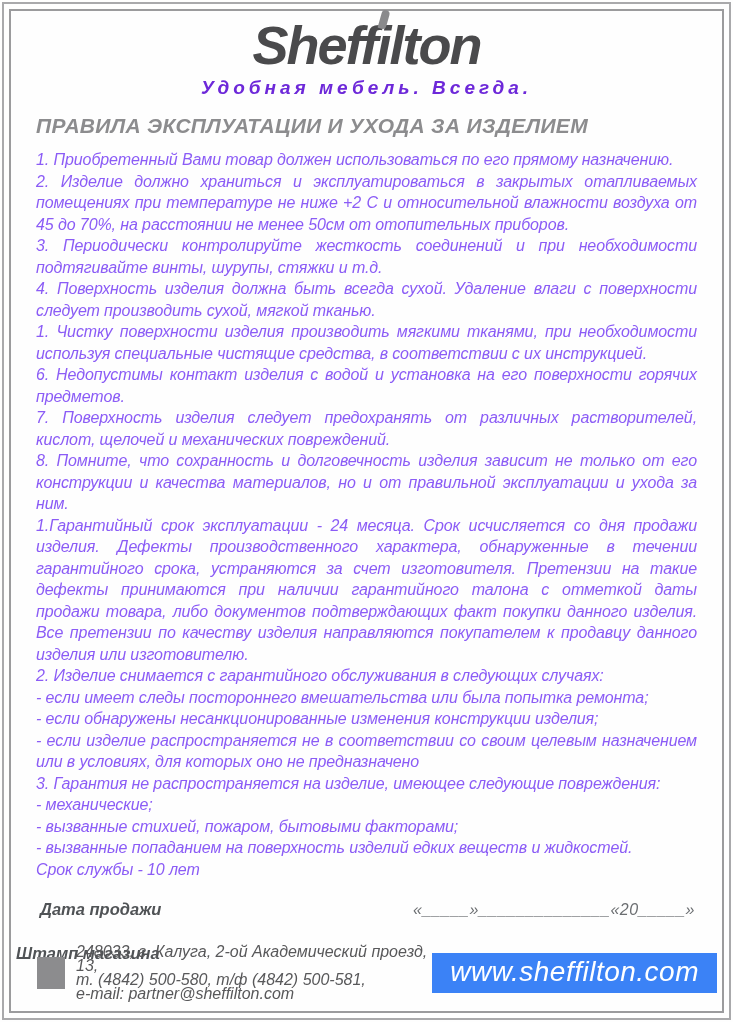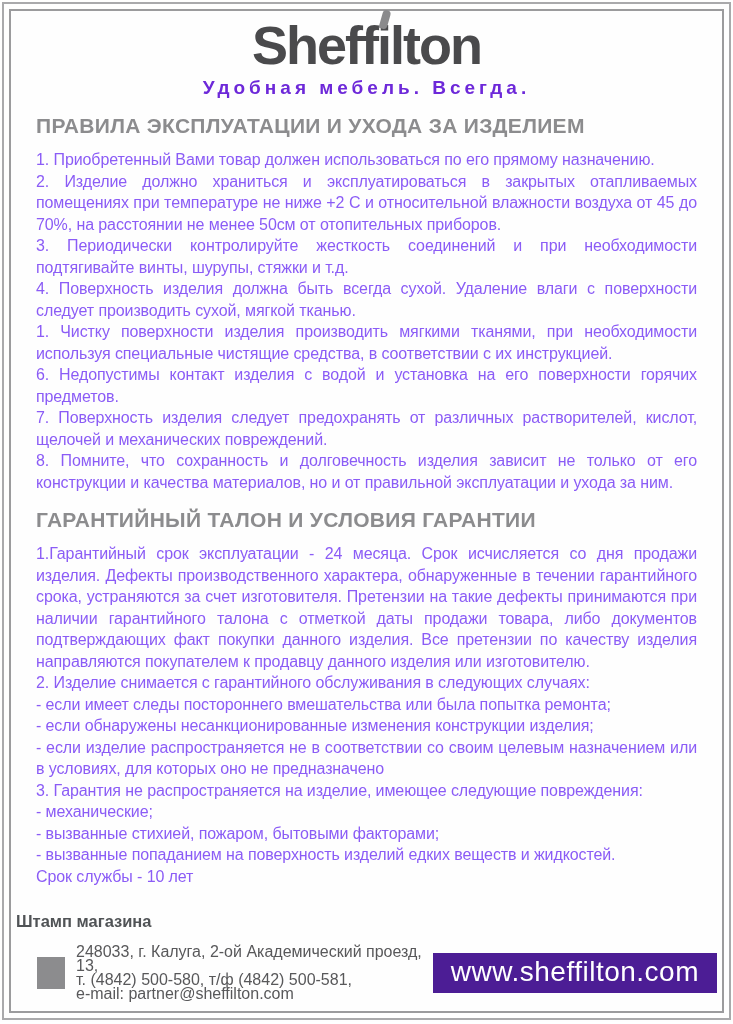--- a/index.html
+++ b/index.html
@@ -4,20 +4,21 @@
 <style>
   html,body { margin:0; padding:0; background:#ffffff; }
   .page {
     position:relative;
     width:733px; height:1022px;
     background:#fefefe;
     font-family:"Liberation Sans", sans-serif;
     color:#54575b;
     overflow:hidden;
     box-sizing:border-box;
+    font-style:italic;
   }
   
   .frame-outer { position:absolute; inset:2px; border:2px solid #a9a9ab; pointer-events:none; }
   .frame-inner { position:absolute; inset:9px; border:2px solid #9b9b9d; pointer-events:none; }
 
   
   .brand { padding-top:16px; text-align:center; }
   .logo-wrap { position:relative; display:inline-block; }
   .logo {
     font-size:54px; font-weight:bold; color:#4a4a4c;
@@ -56,21 +57,21 @@
   .stamp { margin:25px 38px 0 16px; font-size:16.5px; }
 
   footer {
     position:absolute; left:0; right:0; bottom:21px;
     display:flex; align-items:center;
     padding:0 16px 0 37px;
   }
   .sq { width:28px; height:32px; background:#8c8c8e; flex:none; }
   .addr { margin-left:11px; font-size:16px; line-height:14px; color:#58585a; }
   .site {
-    margin-left:auto; background:#4c1d95; color:#ffffff;
+    margin-left:auto; background:#3b82f6; color:#ffffff;
     font-size:28px; line-height:34px; padding:2px 18px 4px;
     letter-spacing:0.5px; font-weight:normal;
   }
 </style>
 </head>
 <body>
 
 <div class="page">
   <div class="frame-outer"></div>
   <div class="frame-inner"></div>
@@ -97,21 +98,20 @@
 
       <p class="para">1. Чистку поверхности изделия производить мягкими тканями, при необходимости используя специальные чистящие средства, в соответствии с их инструкцией.</p>
 
       <p class="para">6. Недопустимы контакт изделия с водой и установка на его поверхности горячих предметов.</p>
 
       <p class="para">7. Поверхность изделия следует предохранять от различных растворителей, кислот, щелочей и механических повреждений.</p>
 
       <p class="para">8. Помните, что сохранность и долговечность изделия зависит не только от его конструкции и качества материалов, но и от правильной эксплуатации и ухода за ним.</p>
     </section>
 
-  <h1 class="section-title">ГАРАНТИЙНЫЙ ТАЛОН И УСЛОВИЯ ГАРАНТИИ</h1>
 
   <section class="paras">
 
       <p class="para">1.Гарантийный срок эксплуатации - 24 месяца. Срок исчисляется со дня продажи изделия. Дефекты производственного характера, обнаруженные в течении гарантийного срока, устраняются за счет изготовителя. Претензии на такие дефекты принимаются при наличии гарантийного талона с отметкой даты продажи товара, либо документов подтверждающих факт покупки данного изделия. Все претензии по качеству изделия направляются покупателем к продавцу данного изделия или изготовителю.</p>
 
       <p class="para">2. Изделие снимается с гарантийного обслуживания в следующих случаях:</p>
 
       <p class="para">- если имеет следы постороннего вмешательства или была попытка ремонта;</p>
 
       <p class="para">- если обнаружены несанкционированные изменения конструкции изделия;</p>
@@ -122,20 +122,24 @@
 
       <p class="para">- механические;</p>
 
       <p class="para">- вызванные стихией, пожаром, бытовыми факторами;</p>
 
       <p class="para">- вызванные попаданием на поверхность изделий едких веществ и жидкостей.</p>
 
       <p class="para">Срок службы - 10 лет</p>
     </section>
 
+  <div class="sale-row">
+    <span class="bold">Дата продажи</span>
+    <span class="date-blank">«_____»______________«20_____»</span>
+  </div>
 
   <div class="stamp bold">Штамп магазина</div>
 
   <footer>
     <div class="sq"></div>
     <div class="addr">
 
         <div class="addr-line">248033, г. Калуга, 2-ой Академический проезд, 13,</div>
 
         <div class="addr-line">т. (4842) 500-580, т/ф (4842) 500-581,</div>

